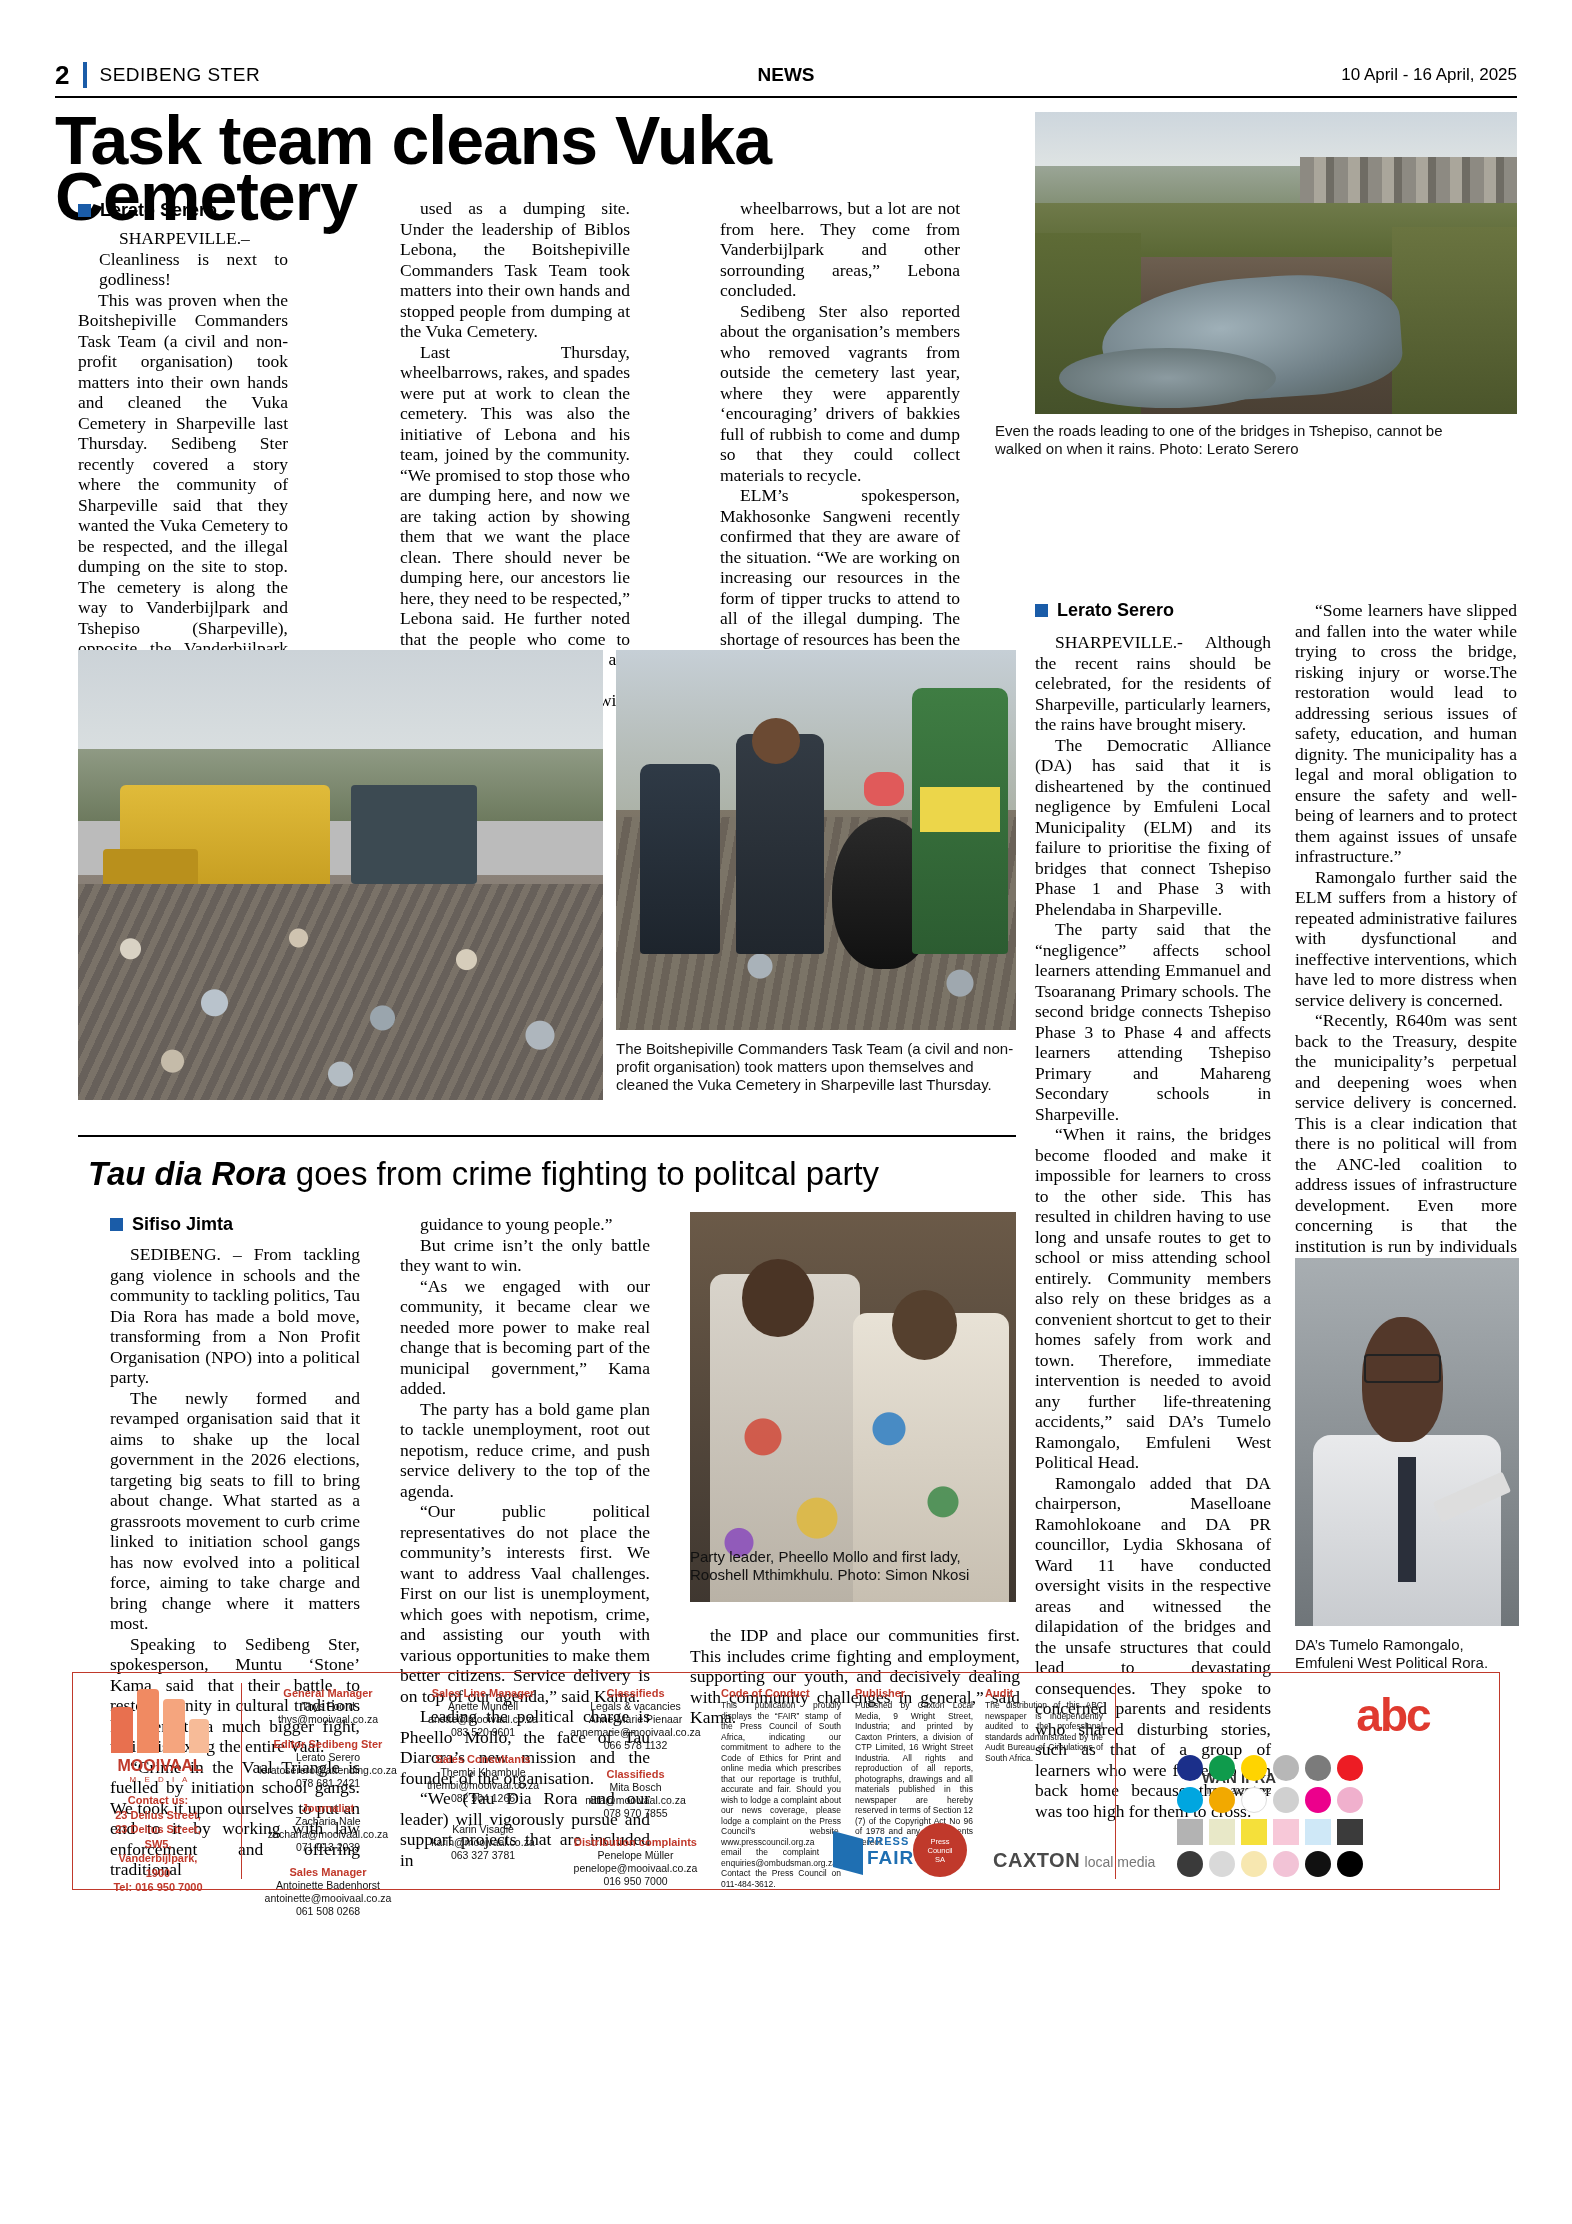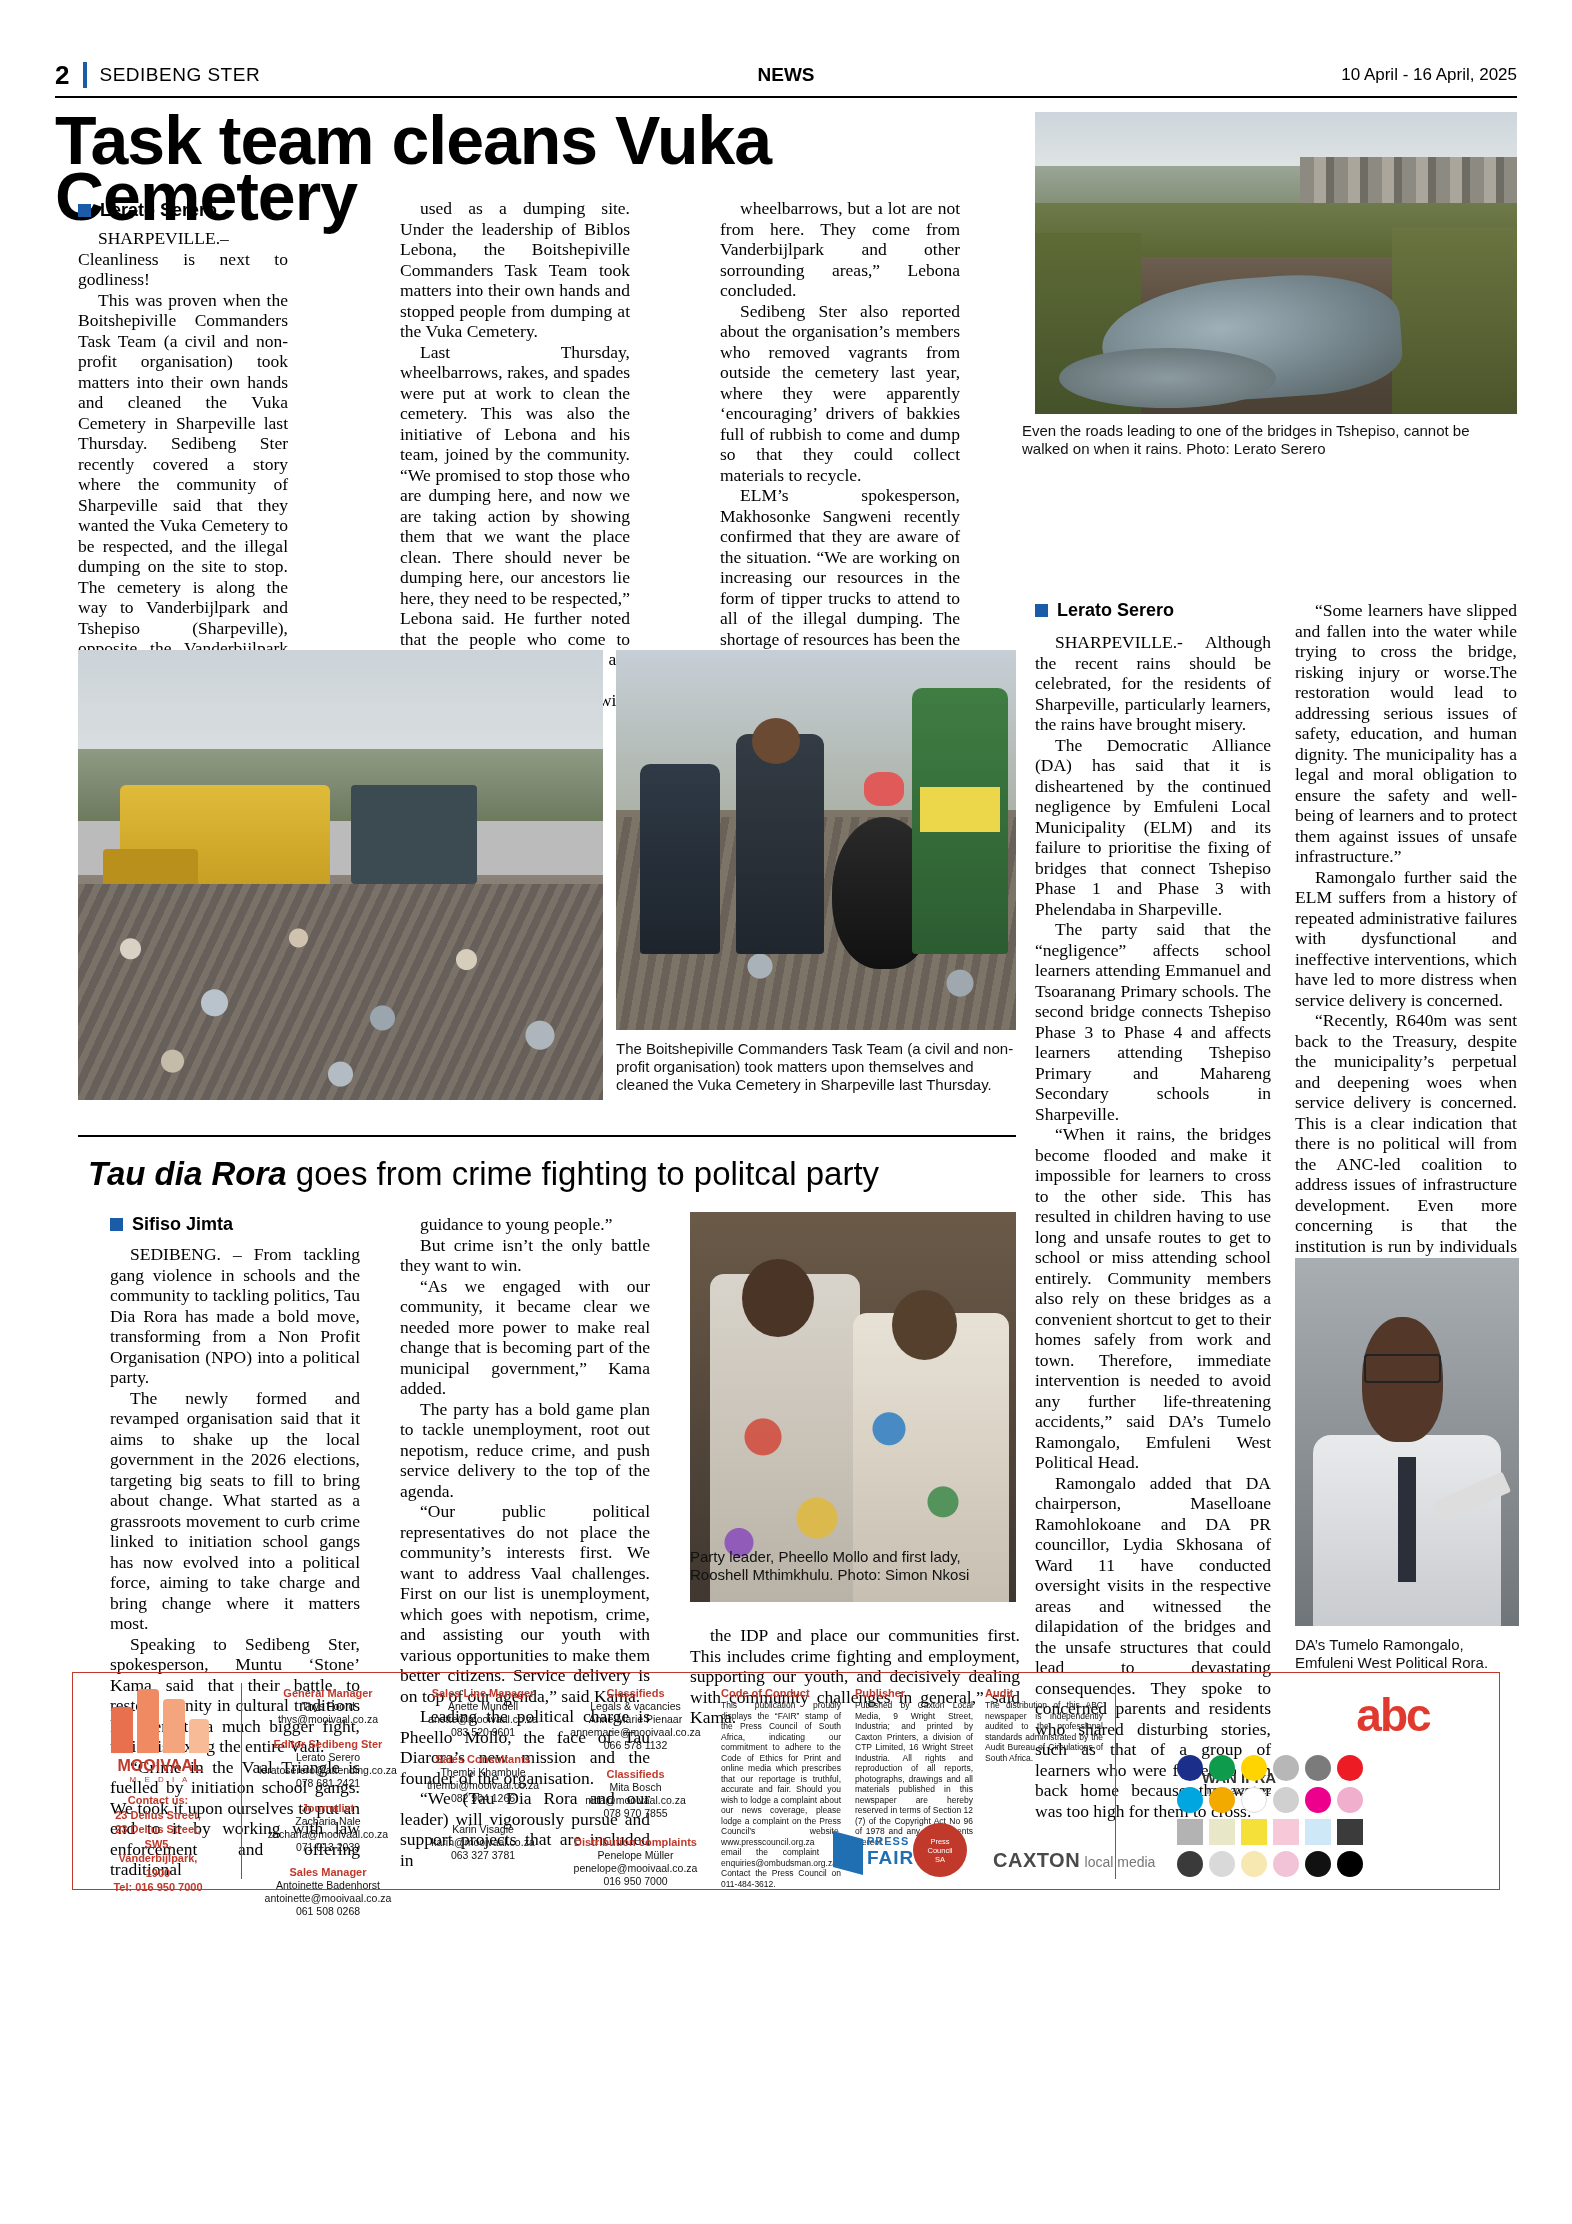--- a/index.html
+++ b/index.html
@@ -54,21 +54,21 @@
     font-weight:bold; font-size:18px;
     display:flex; align-items:center; gap:9px;
   }
   .byline .sq { width:13px; height:13px; background:#1a5ca8; display:inline-block; }
 
   .byline1 { position:absolute; left:78px; top:200px; }
 
   
   .col { position:absolute; font-size:17.5px; line-height:20.5px; text-align:justify; }
   .col p { margin:0; text-indent:20px; }
-  .col p.first { text-indent:20px; }
+  .col p.first { text-indent:20px;margin-left:21px; }
 
   .s1c1 { left:78px; top:228px; width:210px; }
   .s1c2 { left:400px; top:198px; width:230px; }
   .s1c3 { left:720px; top:198px; width:240px; }
 
   
   .photo { position:absolute; overflow:hidden; background:#bbb; }
   .cap {
     position:absolute;
     font-family:"Liberation Sans", sans-serif;
@@ -95,21 +95,21 @@
   }
   .road-water2 {
     position:absolute; left:5%; top:78%; width:45%; height:20%;
     background:radial-gradient(ellipse at 50% 50%, #8c9ba1, #5c6a6b);
     border-radius:50%;
   }
   .road-grass-l { position:absolute; left:0; top:40%; width:22%; height:60%;
     background:linear-gradient(#5e6b36,#45512a); }
   .road-grass-r { position:absolute; right:0; top:38%; width:26%; height:62%;
     background:linear-gradient(#6a7440,#4b552b); }
-  .cap-road { left:1022px; top:422px; width:482px; }
+  .cap-road { left:995px; top:422px; width:482px; }
 
   
   .hl2 {
     position:absolute; left:1035px; top:470px; width:500px;
     font-family:"Liberation Sans", sans-serif;
     font-size:40px; line-height:48px; letter-spacing:-0.5px;
   }
   .byline2 { position:absolute; left:1035px; top:600px; }
 
   .s2c1 { left:1035px; top:632px; width:236px; }

